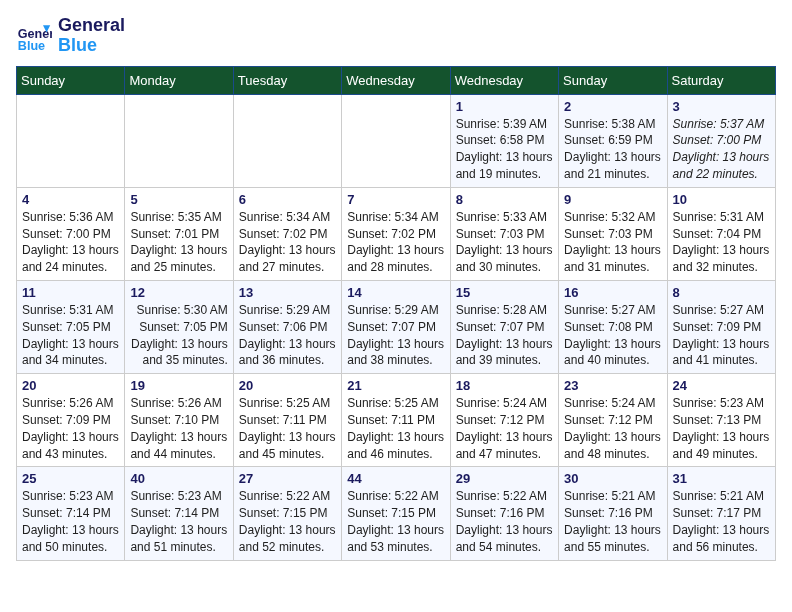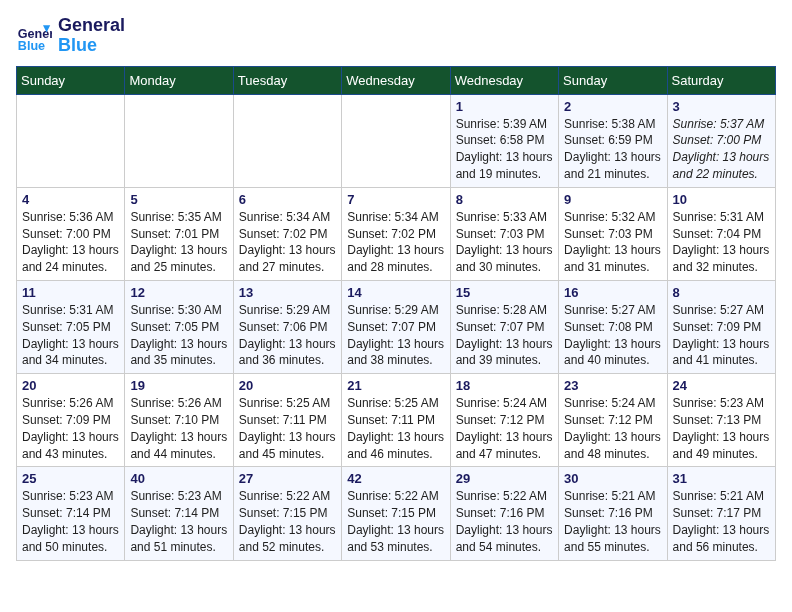--- a/index.html
+++ b/index.html
@@ -204,21 +204,21 @@
       <tr>
         <td>
           <div class="day-num">11</div>
           <div class="day-info" style="white-space: pre-line;">Sunrise: 5:31 AM
 Sunset: 7:05 PM
 Daylight: 13 hours
 and 34 minutes.</div>
         </td>
         <td>
           <div class="day-num">12</div>
-          <div class="day-info" style="white-space: pre-line;">Sunrise: 5:30 AM
+          <div class="day-info" style="white-space: pre-line; text-align: right;">Sunrise: 5:30 AM
 Sunset: 7:05 PM
 Daylight: 13 hours
 and 35 minutes.</div>
         </td>
         <td>
           <div class="day-num">13</div>
           <div class="day-info" style="white-space: pre-line;">Sunrise: 5:29 AM
 Sunset: 7:06 PM
 Daylight: 13 hours
 and 36 minutes.</div>
@@ -319,21 +319,21 @@
 and 51 minutes.</div>
         </td>
         <td>
           <div class="day-num">27</div>
           <div class="day-info" style="white-space: pre-line;">Sunrise: 5:22 AM
 Sunset: 7:15 PM
 Daylight: 13 hours
 and 52 minutes.</div>
         </td>
         <td>
-          <div class="day-num">42</div>
+          <div class="day-num">44</div>
           <div class="day-info" style="white-space: pre-line;">Sunrise: 5:22 AM
 Sunset: 7:15 PM
 Daylight: 13 hours
 and 53 minutes.</div>
         </td>
         <td>
           <div class="day-num">29</div>
           <div class="day-info" style="white-space: pre-line;">Sunrise: 5:22 AM
 Sunset: 7:16 PM
 Daylight: 13 hours

